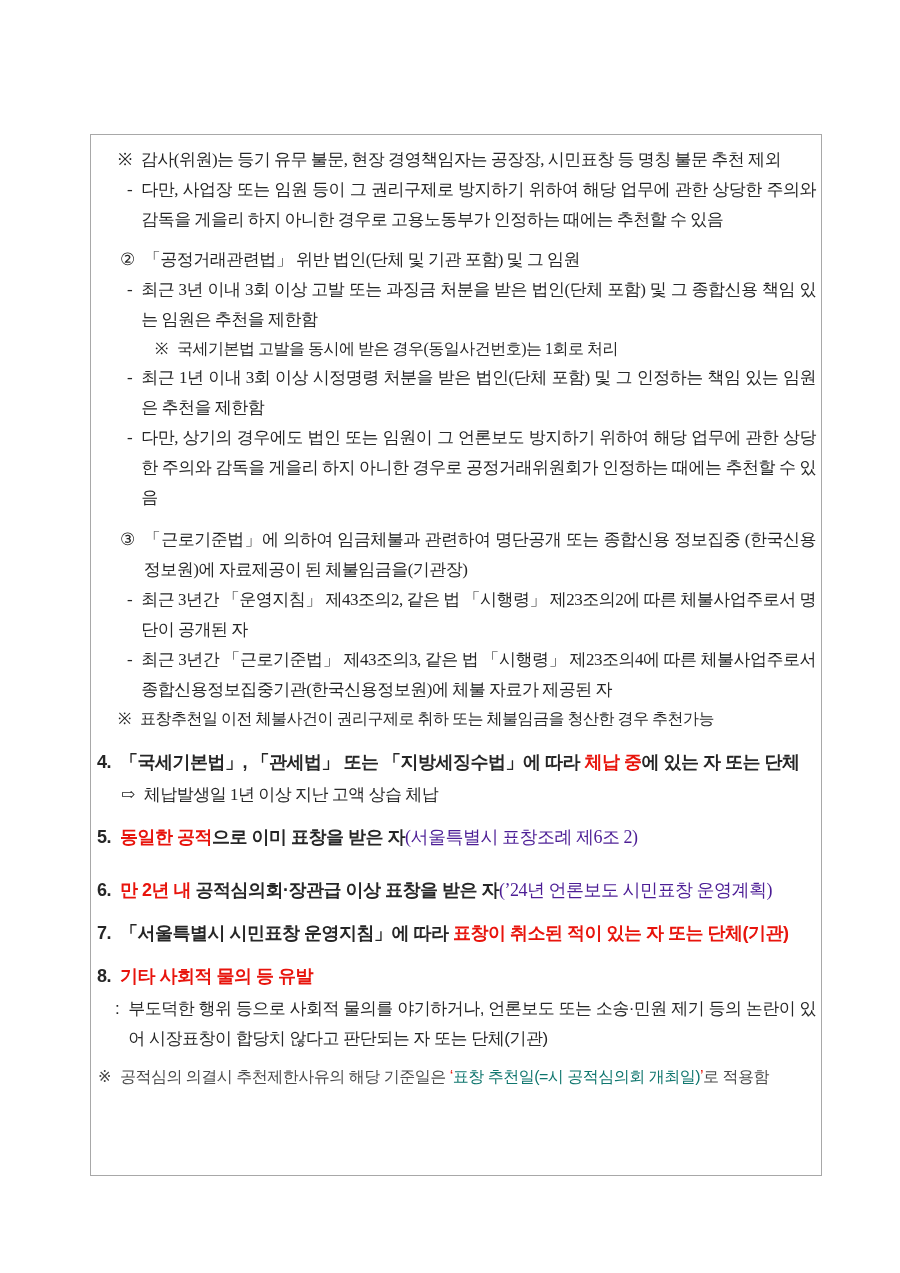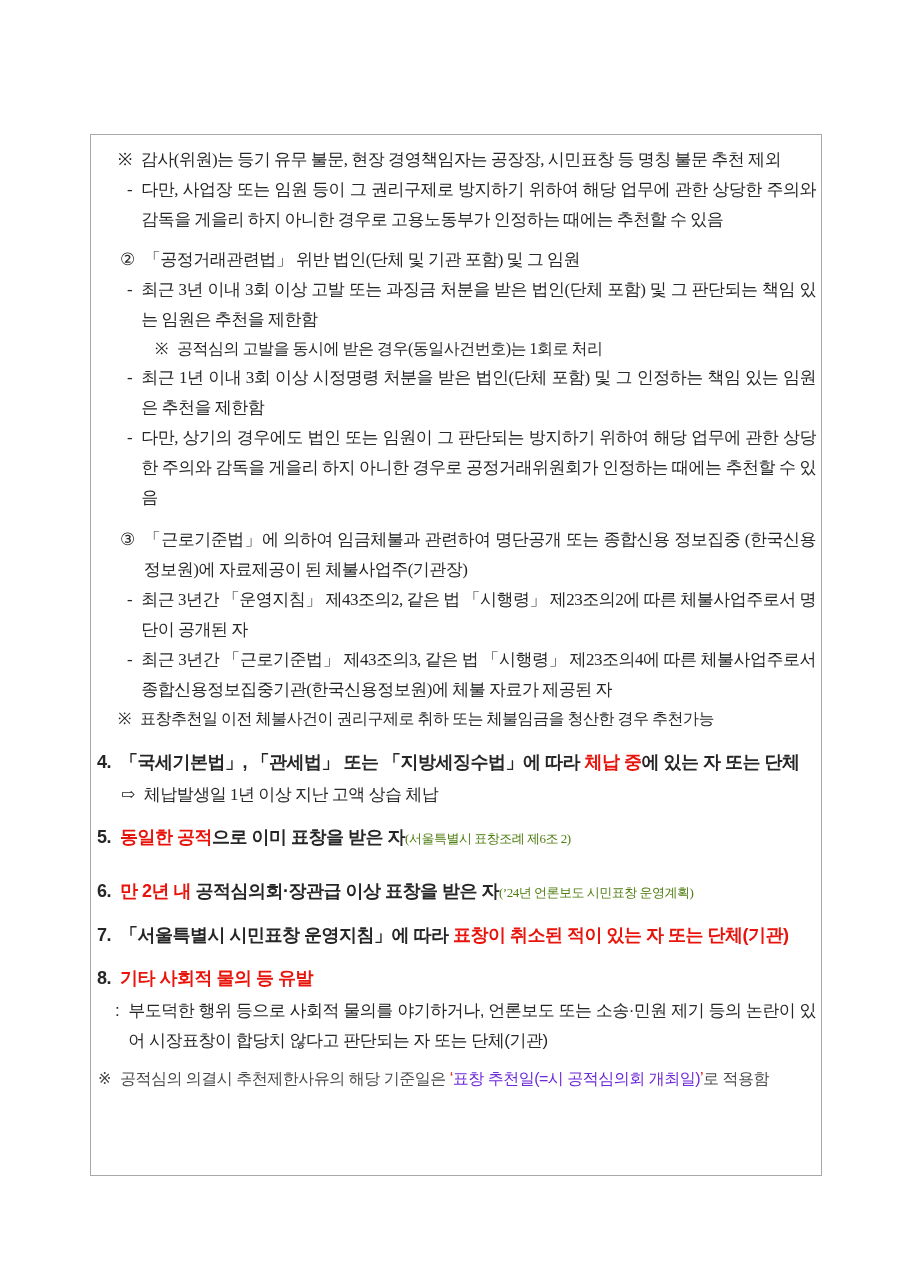--- a/index.html
+++ b/index.html
@@ -27,23 +27,23 @@
   .subnote { font-size:16px; line-height:28px; }
   .itemhead { font-family:"Liberation Sans","DejaVu Sans",sans-serif;
               font-weight:bold; font-size:18px; line-height:31px; letter-spacing:-0.5px; }
   .plain17 { font-size:17px; line-height:30px; letter-spacing:-0.5px; }
   .colonline { font-family:"Liberation Sans","DejaVu Sans",sans-serif;
                font-size:17px; line-height:30px; letter-spacing:-0.5px; }
   .foot { font-family:"Liberation Sans","DejaVu Sans",sans-serif;
           font-size:16px; line-height:30px; letter-spacing:-0.5px; color:#4a4a4a; }
 
   .red  { color:#e8140c;margin-top:24px; }
-  .blue { color:#6d28d9; }
+  .blue { color:#0f766e; }
   .small { font-family:"Liberation Serif","DejaVu Serif",serif;
-           font-weight:normal; font-size:13px; color:#4d7c0f; }
+           font-weight:normal; font-size:18px; color:#4c1d95; }
 
   
   .ind-note    { margin-left:22px; }
   .ind-dash    { margin-left:31px; }
   .ind-sec     { margin-left:24px; }
   .ind-secdash { margin-left:31px; }
   .ind-subnote { margin-left:59px; }
   .ind-item    { margin-left:1px; }
   .ind-arrow   { margin-left:25px; }
   .ind-colon   { margin-left:19px; }
@@ -75,38 +75,38 @@
       <span class="m">-</span>
       <span class="t">다만, 사업장 또는 임원 등이 그 권리구제로 방지하기 위하여 해당 업무에 관한 상당한 주의와 감독을 게을리 하지 아니한 경우로 고용노동부가 인정하는 때에는 추천할 수 있음</span>
     </div>
 
     <div class="p serif ind-sec mt-sec2">
       <span class="m">②</span>
       <span class="t">「공정거래관련법」 위반 법인(단체 및 기관 포함) 및 그 임원</span>
     </div>
     <div class="p serif ind-secdash">
       <span class="m">-</span>
-      <span class="t">최근 3년 이내 3회 이상 고발 또는 과징금 처분을 받은 법인(단체 포함) 및 그 판단되는 책임 있는 임원은 추천을 제한함</span>
+      <span class="t">최근 3년 이내 3회 이상 고발 또는 과징금 처분을 받은 법인(단체 포함) 및 그 종합신용 책임 있는 임원은 추천을 제한함</span>
     </div>
     <div class="p serif subnote ind-subnote">
       <span class="m">※</span>
-      <span class="t">공적심의 고발을 동시에 받은 경우(동일사건번호)는 1회로 처리</span>
+      <span class="t">국세기본법 고발을 동시에 받은 경우(동일사건번호)는 1회로 처리</span>
     </div>
     <div class="p serif ind-secdash">
       <span class="m">-</span>
       <span class="t">최근 1년 이내 3회 이상 시정명령 처분을 받은 법인(단체 포함) 및 그 인정하는 책임 있는 임원은 추천을 제한함</span>
     </div>
     <div class="p serif ind-secdash">
       <span class="m">-</span>
-      <span class="t">다만, 상기의 경우에도 법인 또는 임원이 그 판단되는 방지하기 위하여 해당 업무에 관한 상당한 주의와 감독을 게을리 하지 아니한 경우로 공정거래위원회가 인정하는 때에는 추천할 수 있음</span>
+      <span class="t">다만, 상기의 경우에도 법인 또는 임원이 그 언론보도 방지하기 위하여 해당 업무에 관한 상당한 주의와 감독을 게을리 하지 아니한 경우로 공정거래위원회가 인정하는 때에는 추천할 수 있음</span>
     </div>
 
     <div class="p serif ind-sec mt-sec3">
       <span class="m">③</span>
-      <span class="t">「근로기준법」에 의하여 임금체불과 관련하여 명단공개 또는 종합신용 정보집중 (한국신용정보원)에 자료제공이 된 체불사업주(기관장)</span>
+      <span class="t">「근로기준법」에 의하여 임금체불과 관련하여 명단공개 또는 종합신용 정보집중 (한국신용정보원)에 자료제공이 된 체불임금을(기관장)</span>
     </div>
     <div class="p serif ind-secdash">
       <span class="m">-</span>
       <span class="t">최근 3년간 「운영지침」 제43조의2, 같은 법 「시행령」 제23조의2에 따른 체불사업주로서 명단이 공개된 자</span>
     </div>
     <div class="p serif ind-secdash">
       <span class="m">-</span>
       <span class="t">최근 3년간 「근로기준법」 제43조의3, 같은 법 「시행령」 제23조의4에 따른 체불사업주로서 종합신용정보집중기관(한국신용정보원)에 체불 자료가 제공된 자</span>
     </div>
     <div class="p serif subnote ind-note">

